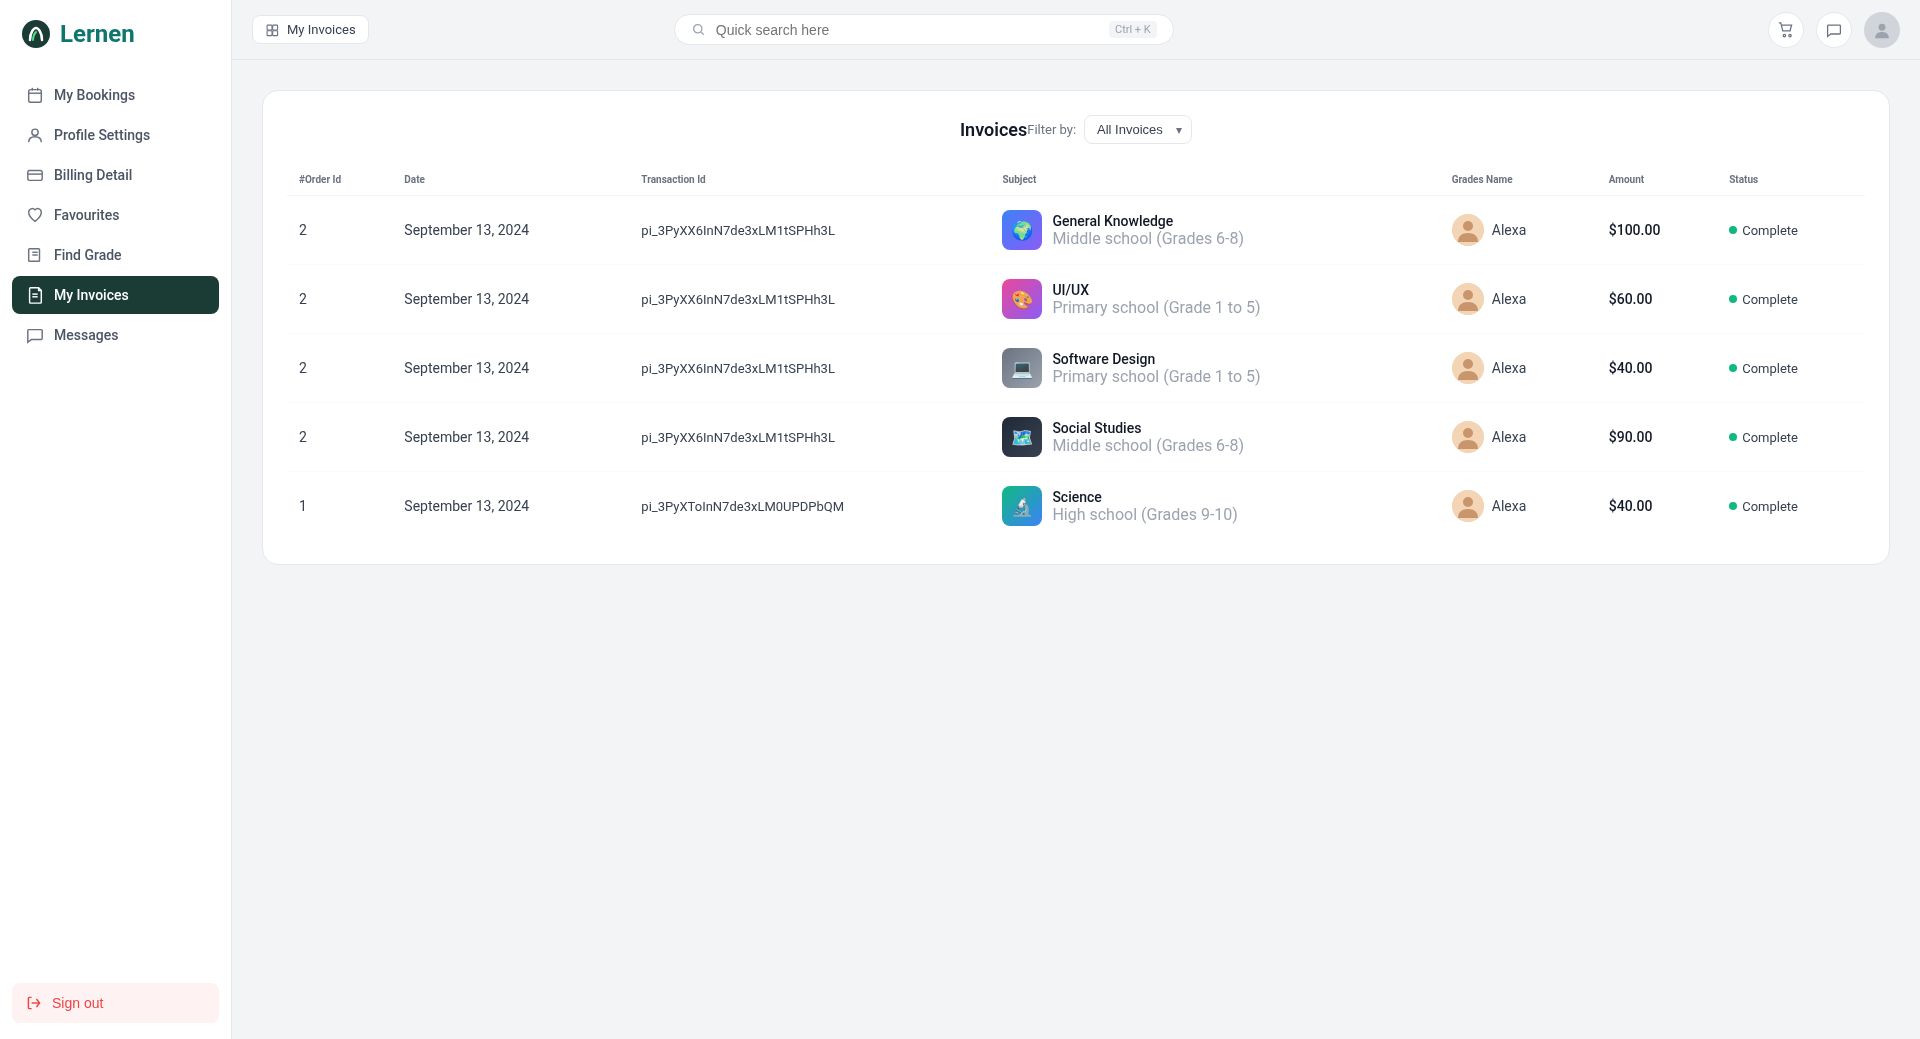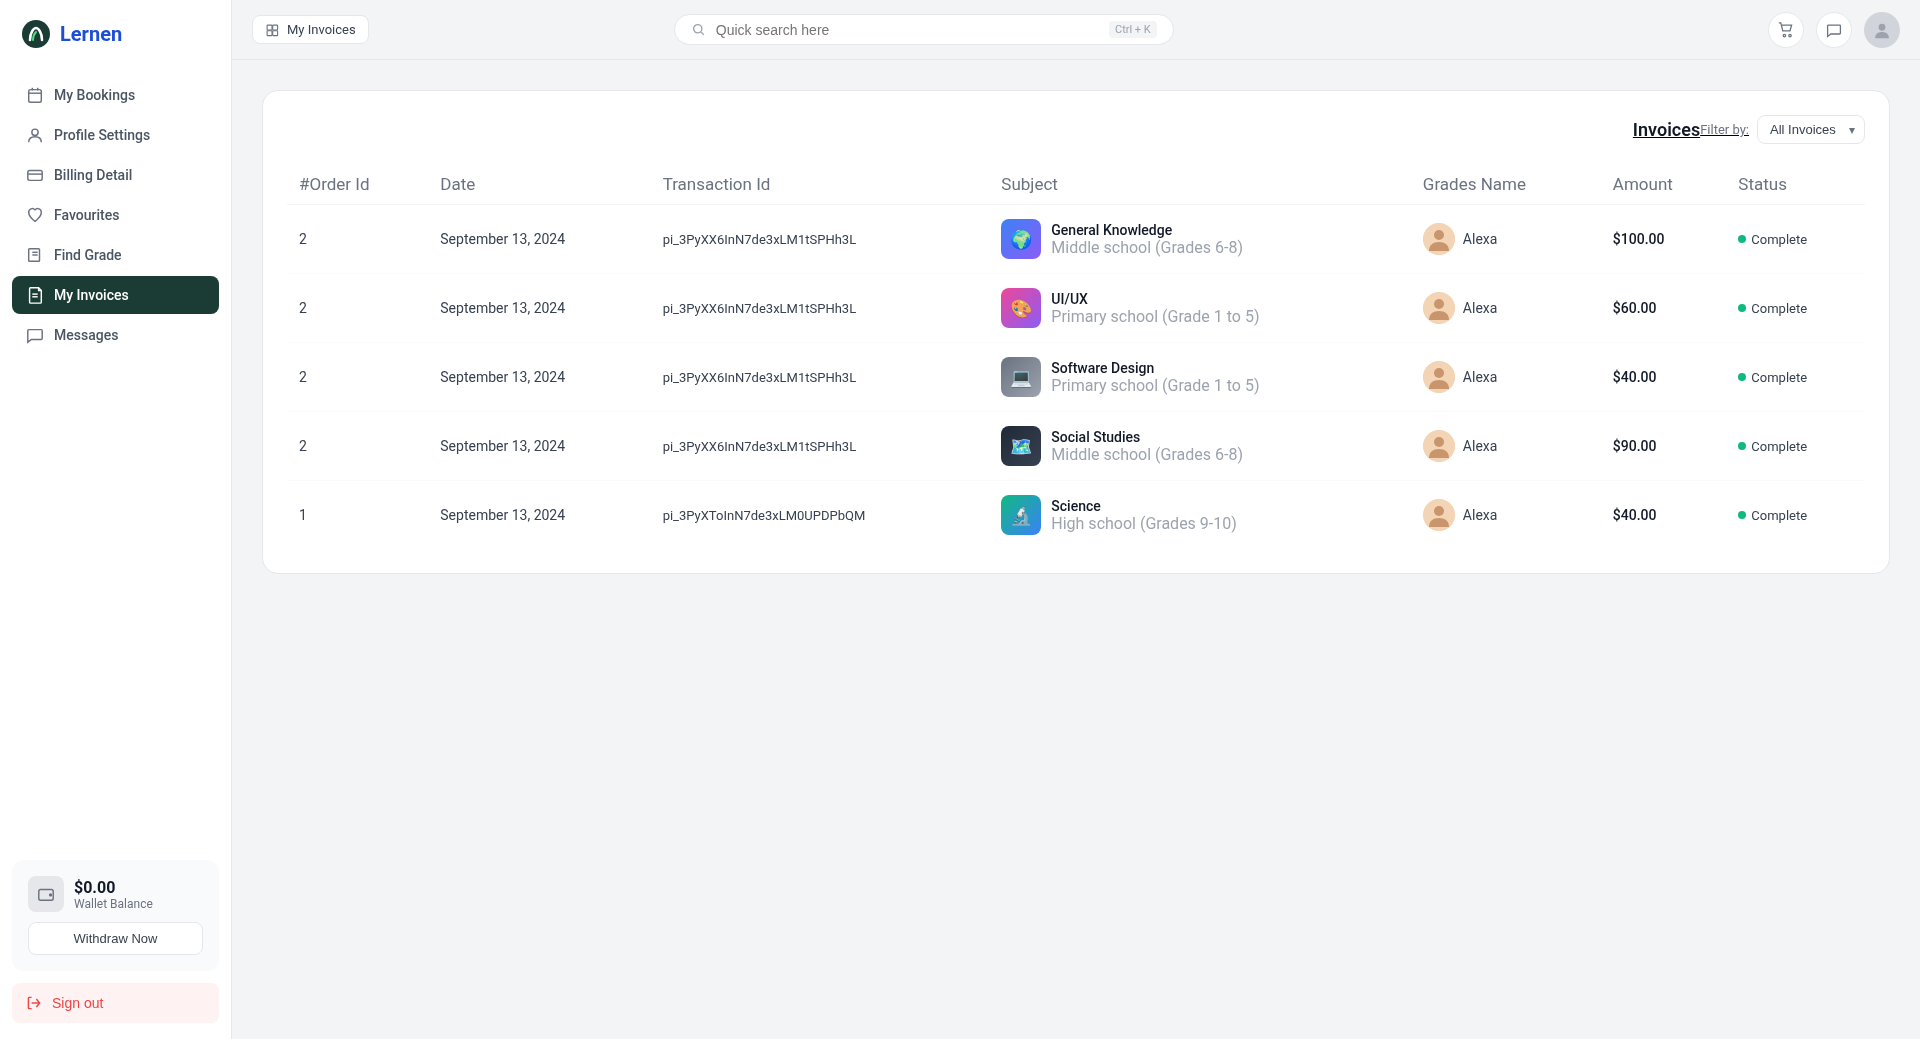--- a/index.html
+++ b/index.html
@@ -26,23 +26,23 @@
       display: flex;
       align-items: center;
       padding: 18px 20px;
       gap: 8px;
     }
     .logo-icon {
       width: 32px;
       height: 32px;
     }
     .logo-text {
-      font-size: 20px;
+      font-size: 24px;
       font-weight: 700;
-      color: #1d4ed8;
+      color: #0f766e;
     }
     .sidebar-nav {
       flex: 1;
       padding: 8px 12px;
       display: flex;
       flex-direction: column;
       gap: 2px;
     }
     .nav-item {
       display: flex;
@@ -225,23 +225,22 @@
     .invoices-card {
       background: #fff;
       border-radius: 16px;
       border: 1px solid #e5e7eb;
       padding: 24px;
     }
 
     .invoices-header {
       display: flex;
       align-items: center;
-      justify-content: flex-end;
+      justify-content: center;
       margin-bottom: 20px;
-      text-decoration: underline;
     }
     .invoices-title {
       font-size: 18px;
       font-weight: 600;
       color: #111827;
     }
     .filter-wrap {
       display: flex;
       align-items: center;
       gap: 8px;
@@ -275,22 +274,22 @@
       font-size: 12px;
     }
 
     
     .invoice-table {
       width: 100%;
       border-collapse: collapse;
     }
     .invoice-table th {
       text-align: left;
-      font-size: 17px;
-      font-weight: 400;
+      font-size: 10px;
+      font-weight: 700;
       color: #6b7280;
       padding: 10px 12px;
       border-bottom: 1px solid #f3f4f6;
     }
     .invoice-table td {
       padding: 14px 12px;
       font-size: 14px;
       color: #374151;
       border-bottom: 1px solid #f9fafb;
       vertical-align: middle;
@@ -436,36 +435,20 @@
 
     <div class="nav-item">
       <svg class="nav-icon" viewBox="0 0 20 20" fill="none" stroke="currentColor" stroke-width="1.6">
         <path d="M3 4h14a1 1 0 011 1v9a1 1 0 01-1 1H6l-4 3V5a1 1 0 011-1z"></path>
       </svg>
       <span>Messages</span>
     </div>
   </nav>
 
   <div class="sidebar-bottom">
-    <div class="wallet-card">
-      <div class="wallet-top">
-        <div class="wallet-icon-wrap">
-          <svg width="18" height="18" viewBox="0 0 20 20" fill="none" stroke="#6b7280" stroke-width="1.6">
-            <rect x="2" y="5" width="16" height="12" rx="2"></rect>
-            <path d="M14 11h2"></path>
-            <circle cx="15" cy="11" r="1" fill="#6b7280"></circle>
-          </svg>
-        </div>
-        <div>
-          <div class="wallet-amount">$0.00</div>
-          <div class="wallet-label">Wallet Balance</div>
-        </div>
-      </div>
-      <button class="withdraw-btn">Withdraw Now</button>
-    </div>
     <button class="signout-btn">
       <svg width="16" height="16" viewBox="0 0 20 20" fill="none" stroke="#ef4444" stroke-width="1.8">
         <path d="M13 5l4 5-4 5"></path>
         <line x1="17" y1="10" x2="7" y2="10"></line>
         <path d="M7 3H4a1 1 0 00-1 1v12a1 1 0 001 1h3"></path>
       </svg>
       <span>Sign out</span>
     </button>
   </div>
 </div>

